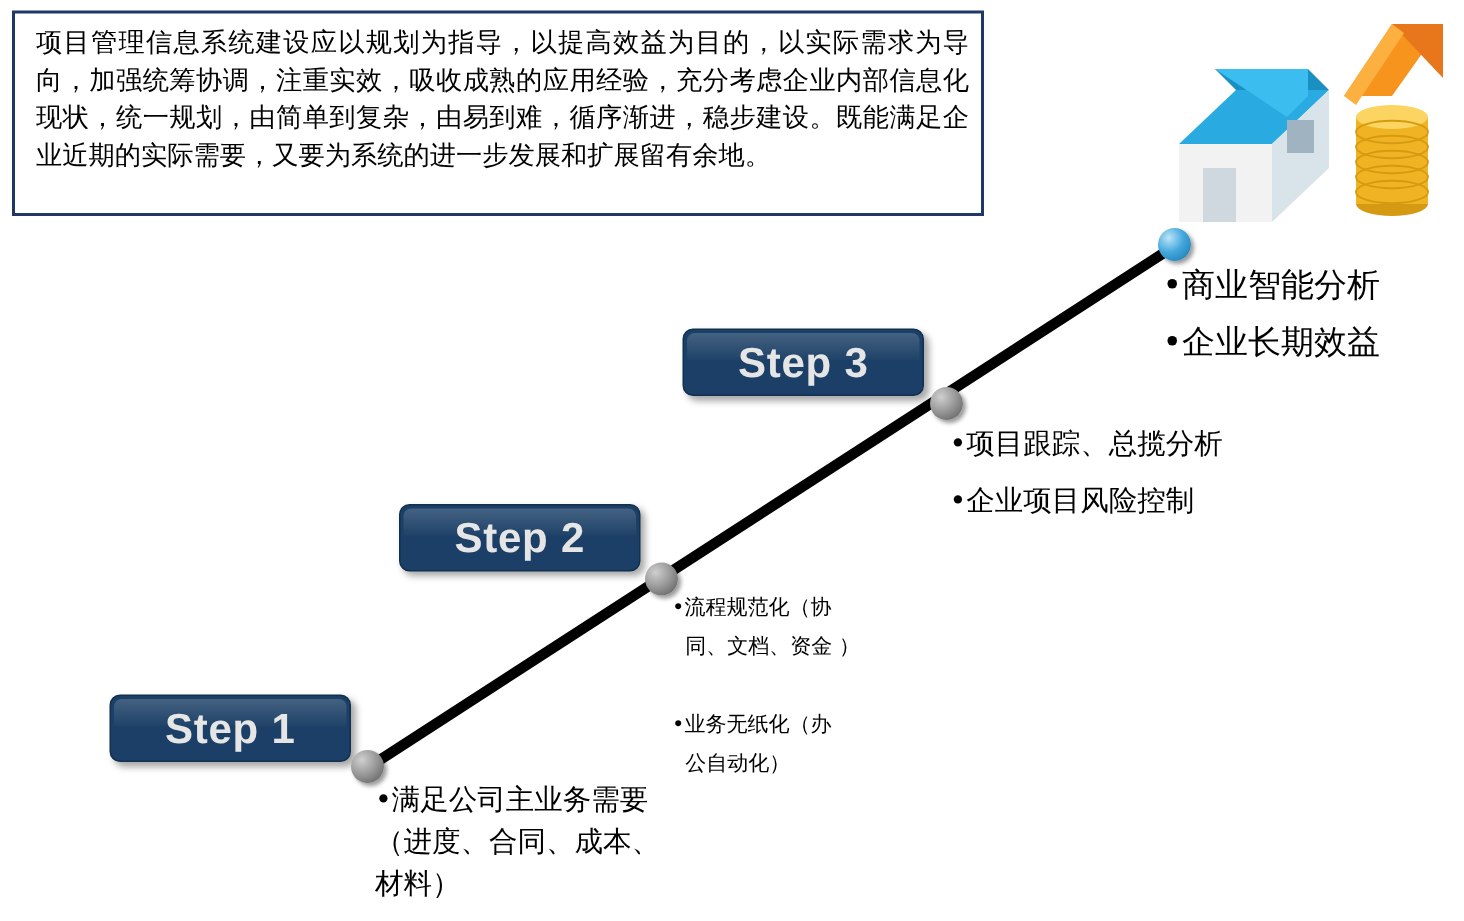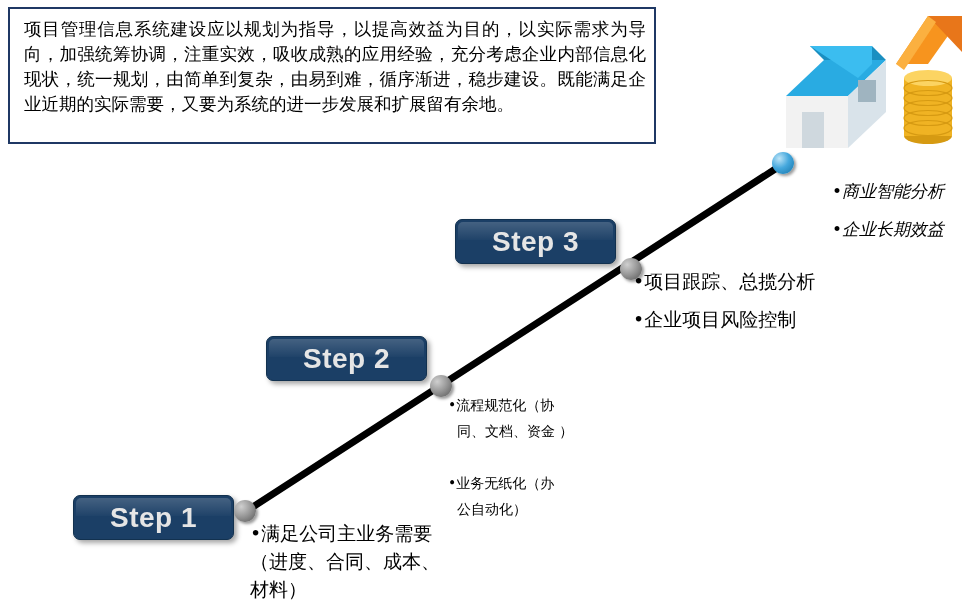--- a/index.html
+++ b/index.html
@@ -66,21 +66,21 @@
   }
   .step-badge::after {
     content: "";
     position: absolute;
     left: 2px; right: 2px; top: 2px;
     height: 42%;
     border-radius: 5px 5px 0 0;
     background: linear-gradient(to bottom, rgba(255,255,255,0.18), rgba(255,255,255,0.02));
     pointer-events: none;
   }
-  #badge1 { left: 73px;  top: 463px; width: 159px; height: 43px; margin-top: 32px; }
+  #badge1 { left: 73px;  top: 463px; width: 159px; height: 43px; }
   #badge2 { left: 266px; top: 336px; width: 159px; height: 43px; }
   #badge3 { left: 455px; top: 219px; width: 159px; height: 43px; }
 
   
   .node {
     position: absolute;
     width: 22px;
     height: 22px;
     border-radius: 50%;
     box-shadow: 2px 2px 3px rgba(0,0,0,0.4);
@@ -100,22 +100,22 @@
   .bullets {
     position: absolute;
     font-family: "DejaVu Serif", "Liberation Serif", serif;
     color: #000000;
   }
   .bullet-line {
     white-space: pre;
   }
   #bullets1 { left: 250px; top: 519px; font-size: 19px; line-height: 28px; }
   #bullets2 { left: 448px; top: 392px; font-size: 14px; line-height: 26px; }
-  #bullets3 { left: 633px; top: 262px; font-size: 19px; line-height: 38px; }
-  #bullets4 { left: 832px; top: 172px; font-size: 17px; line-height: 38px; font-style: italic; }
+  #bullets3 { left: 633px; top: 277px; font-size: 19px; line-height: 38px; }
+  #bullets4 { left: 775px; top: 172px; font-size: 22px; line-height: 38px; }
 
   
   .graphic {
     position: absolute;
     left: 776px;
     top: 8px;
     width: 196px;
     height: 148px;
   }
 </style>

